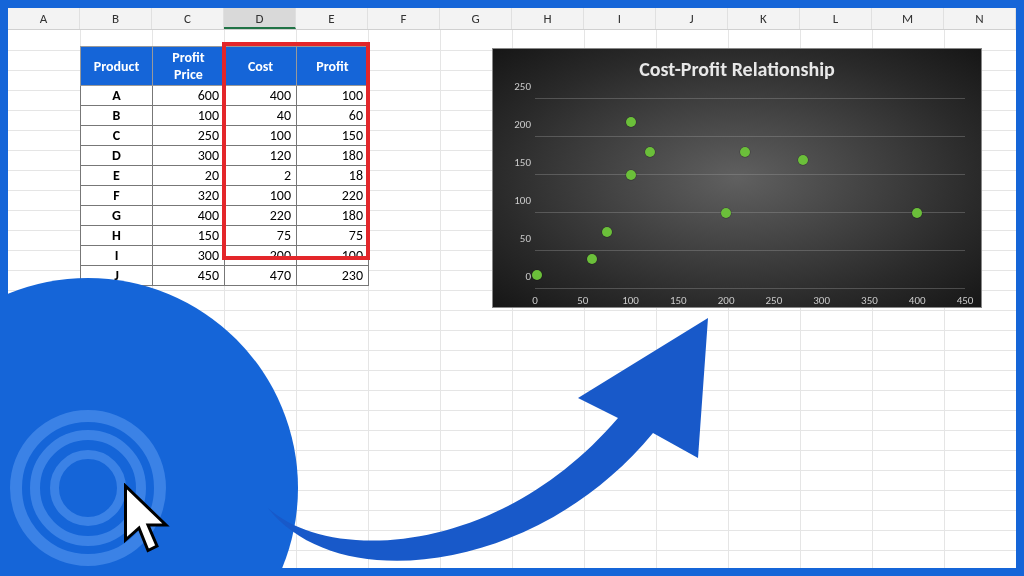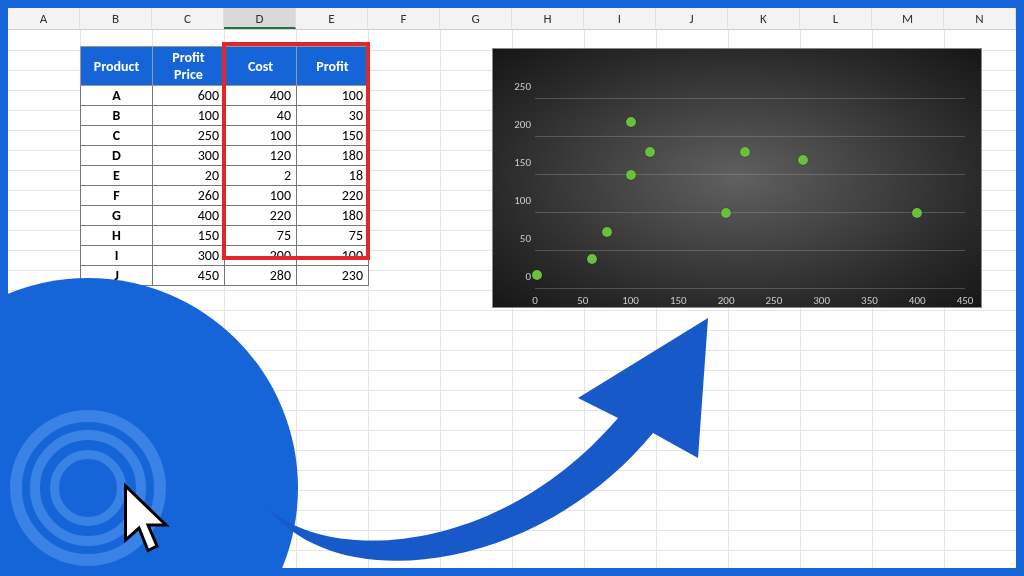--- a/index.html
+++ b/index.html
@@ -224,21 +224,21 @@
       <tr>
         <td>A</td>
         <td>600</td>
         <td>400</td>
         <td>100</td>
       </tr>
       <tr>
         <td>B</td>
         <td>100</td>
         <td>40</td>
-        <td>30</td>
+        <td>60</td>
       </tr>
       <tr>
         <td>C</td>
         <td>250</td>
         <td>100</td>
         <td>150</td>
       </tr>
       <tr>
         <td>D</td>
         <td>300</td>
@@ -246,21 +246,21 @@
         <td>180</td>
       </tr>
       <tr>
         <td>E</td>
         <td>20</td>
         <td>2</td>
         <td>18</td>
       </tr>
       <tr>
         <td>F</td>
-        <td>260</td>
+        <td>320</td>
         <td>100</td>
         <td>220</td>
       </tr>
       <tr>
         <td>G</td>
         <td>400</td>
         <td>220</td>
         <td>180</td>
       </tr>
       <tr>
@@ -271,29 +271,30 @@
       </tr>
       <tr>
         <td>I</td>
         <td>300</td>
         <td>200</td>
         <td>100</td>
       </tr>
       <tr>
         <td>J</td>
         <td>450</td>
-        <td>280</td>
+        <td>470</td>
         <td>230</td>
       </tr>
     </tbody>
 </table>
 
 <div class="red-box" style="left: 214px; top: 34px; width: 148px; height: 218px;"></div>
 
 <div class="chart-panel">
+  <div class="chart-title">Cost-Profit Relationship</div>
   <div class="plot-area">
       <div class="grid-h" style="bottom: 0px;"></div>
       <div class="ylab" style="bottom: 0px;">0</div>
       <div class="grid-h" style="bottom: 38px;"></div>
       <div class="ylab" style="bottom: 38px;">50</div>
       <div class="grid-h" style="bottom: 76px;"></div>
       <div class="ylab" style="bottom: 76px;">100</div>
       <div class="grid-h" style="bottom: 114px;"></div>
       <div class="ylab" style="bottom: 114px;">150</div>
       <div class="grid-h" style="bottom: 152px;"></div>

